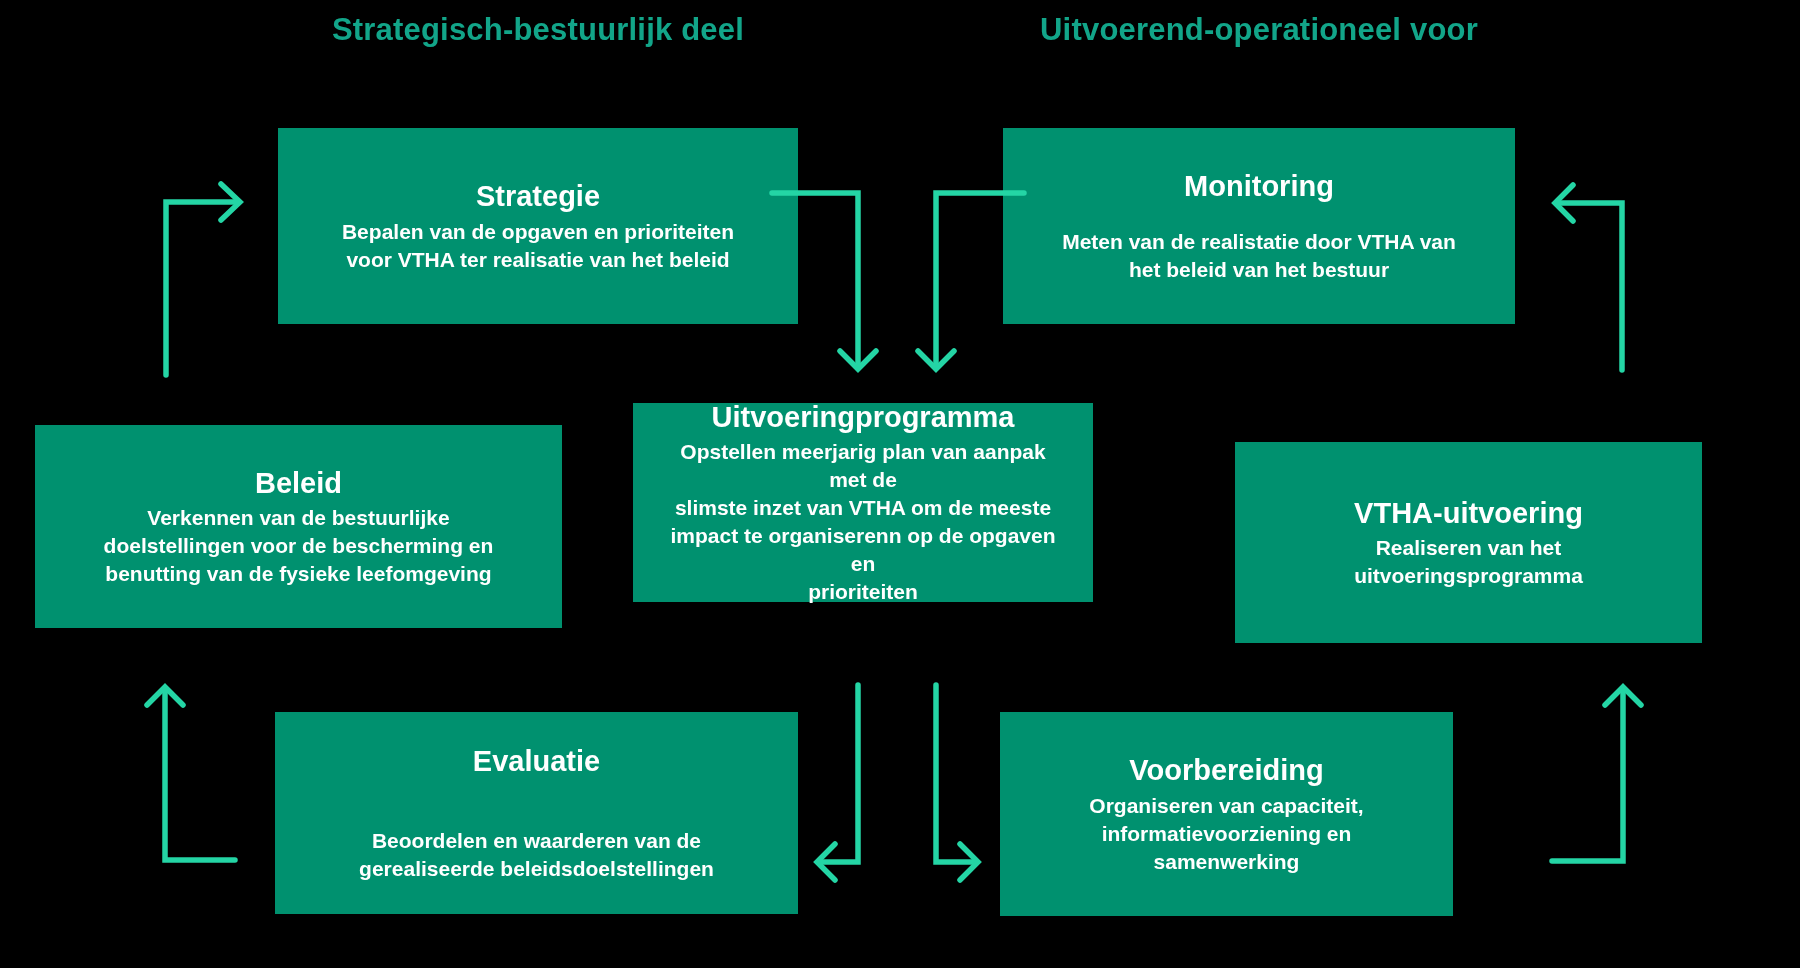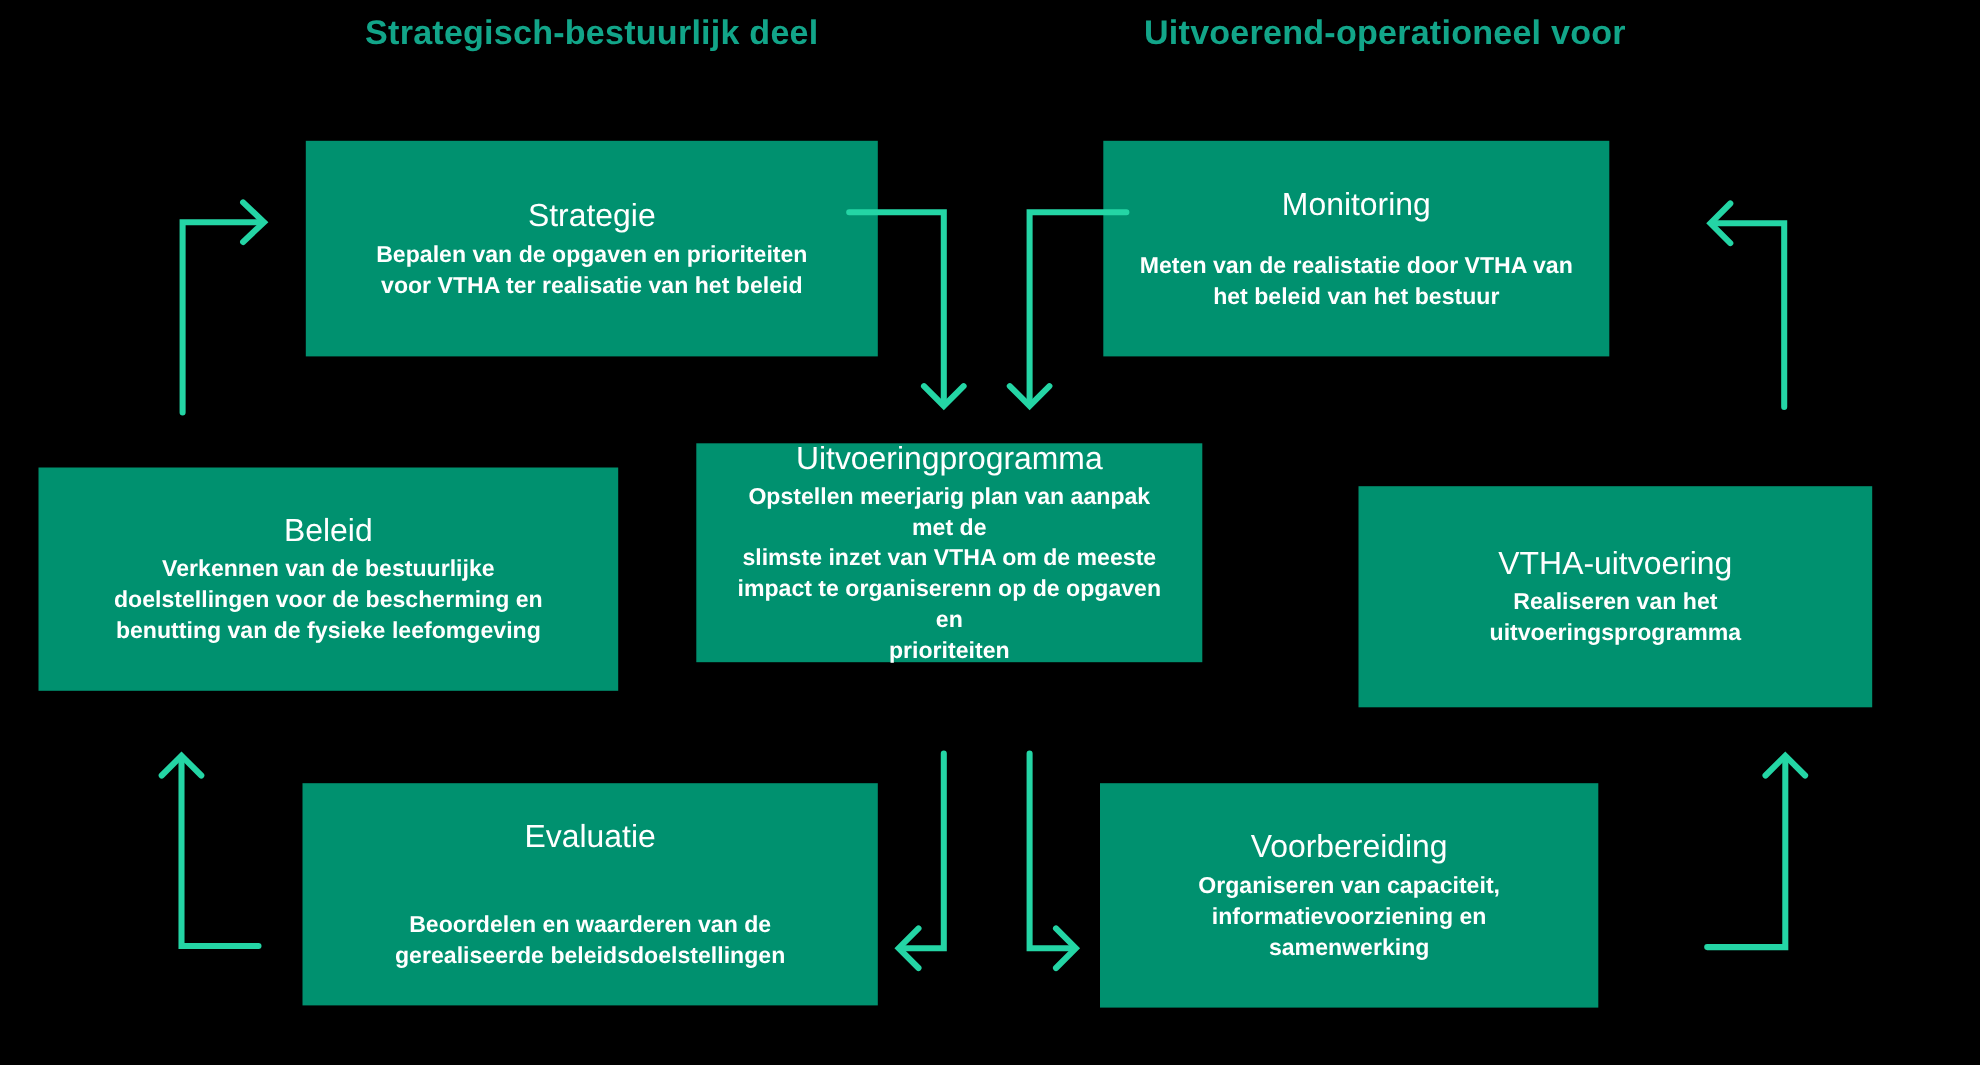--- a/index.html
+++ b/index.html
@@ -31,21 +31,21 @@
     display: flex;
     flex-direction: column;
     justify-content: center;
     align-items: center;
     text-align: center;
     padding: 0 28px;
     box-sizing: border-box;
   }
   .box-title {
     font-size: 29px;
-    font-weight: normal;
+    font-weight: bold;
     line-height: 1.25;
   }
   .box-desc {
     font-size: 21px;
     font-weight: bold;
     line-height: 1.33;
     white-space: pre-line;
     margin-top: 3px;
   }
   .arrow-layer {
@@ -73,21 +73,21 @@
   <div class="col-header" style="left:278px; width:520px;">Strategisch-bestuurlijk deel</div>
 
   <div class="col-header" style="left:1003px; width:512px;">Uitvoerend-operationeel voor</div>
 
   <div class="box" style="left:278px; top:128px; width:520px; height:196px;">
     <div class="box-title">Strategie</div>
     <div class="box-desc">Bepalen van de opgaven en prioriteiten
 voor VTHA ter realisatie van het beleid</div>
   </div>
 
-  <div class="box" style="left:1003px; top:128px; width:460px; height:196px;gap:20px;">
+  <div class="box" style="left:1003px; top:128px; width:512px; height:196px;gap:20px;">
     <div class="box-title">Monitoring</div>
     <div class="box-desc">Meten van de realistatie door VTHA van
 het beleid van het bestuur</div>
   </div>
 
   <div class="box" style="left:35px; top:425px; width:527px; height:203px;">
     <div class="box-title">Beleid</div>
     <div class="box-desc">Verkennen van de bestuurlijke
 doelstellingen voor de bescherming en
 benutting van de fysieke leefomgeving</div>

